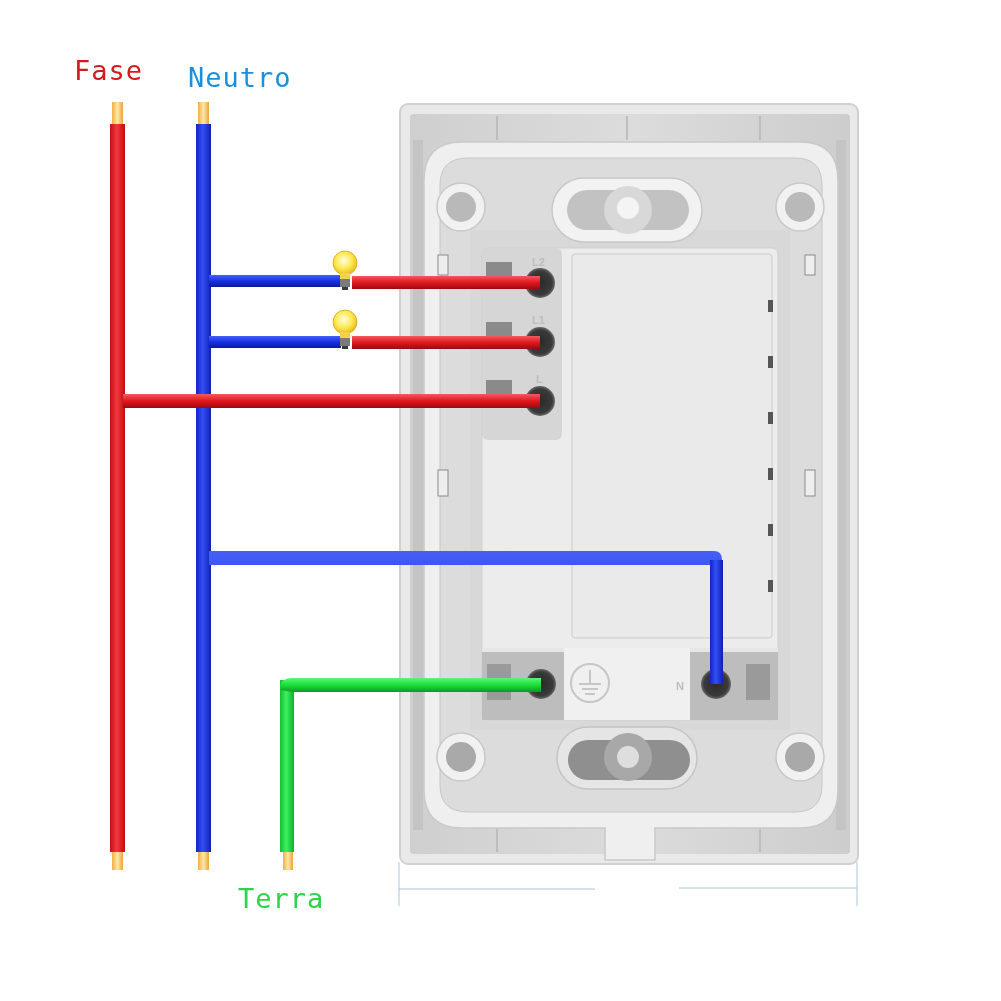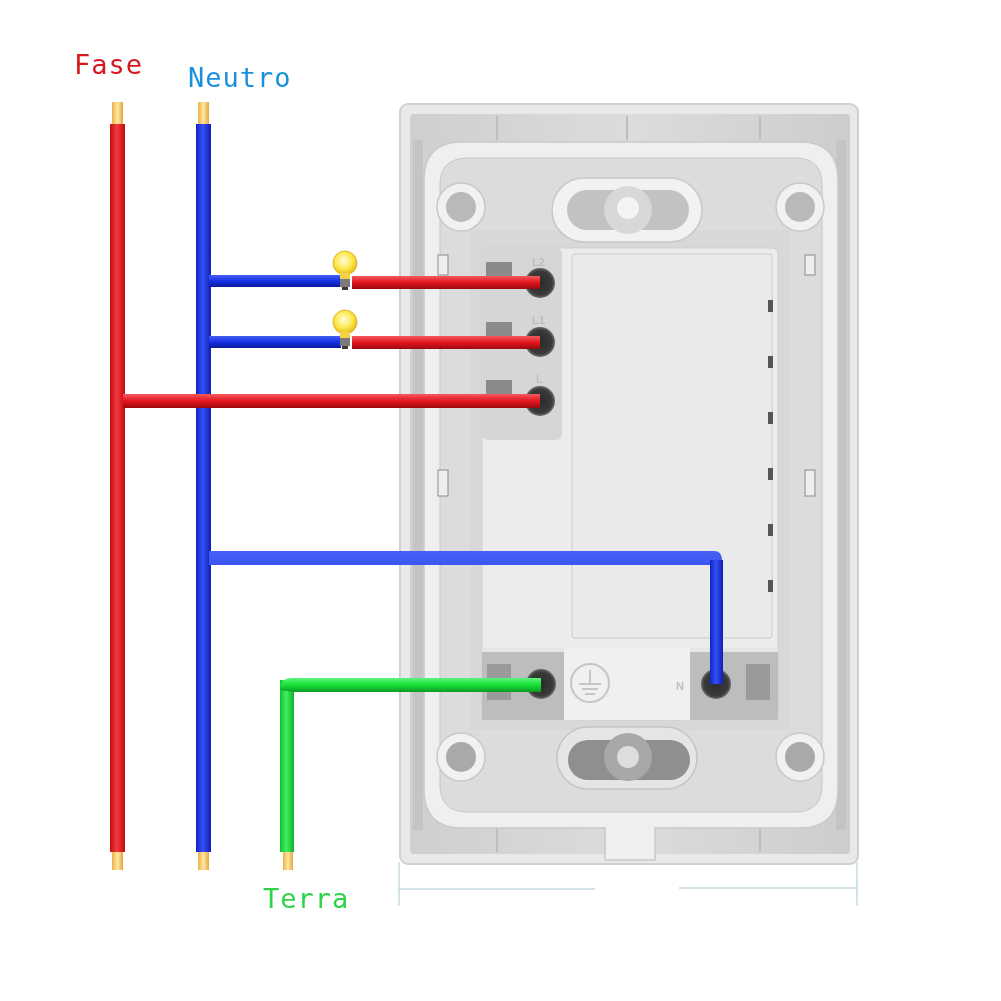--- a/index.html
+++ b/index.html
@@ -1,21 +1,21 @@
 <!DOCTYPE html>
 <html><head>
   <meta charset="utf-8">
   <style>
     html, body { margin: 0; padding: 0; background: #ffffff; }
     body { width: 1001px; height: 1001px; position: relative; overflow: hidden; font-family: "DejaVu Sans Mono", "Liberation Mono", monospace; }
     #canvas { position: absolute; left: 0; top: 0; width: 1001px; height: 1001px; }
     .label { position: absolute; font-family: "DejaVu Sans Mono", "Liberation Mono", monospace; font-size: 27px; letter-spacing: 1px; line-height: 1; }
-    .lbl-fase { left: 74px; top: 51px; color: #d51a1f; }
+    .lbl-fase { left: 74px; top: 57px; color: #d51a1f; }
     .lbl-neutro { left: 188px; top: 64px; color: #1a8fdc; }
-    .lbl-terra { left: 238px; top: 885px; color: #2dd34a; margin-left: 25px; }
+    .lbl-terra { left: 238px; top: 885px; color: #2dd34a; }
     .term-label { font-family: "Liberation Sans", sans-serif; font-size: 11px; fill: #bdbdbd; font-weight: bold; }
   </style>
 </head>
 <body>
 
 <div id="canvas">
 <svg width="1001" height="1001" viewBox="0 0 1001 1001" xmlns="http://www.w3.org/2000/svg">
   <defs>
     <linearGradient id="tipGrad" x1="0" y1="0" x2="1" y2="0">
       <stop offset="0" stop-color="#f0b040"></stop>

